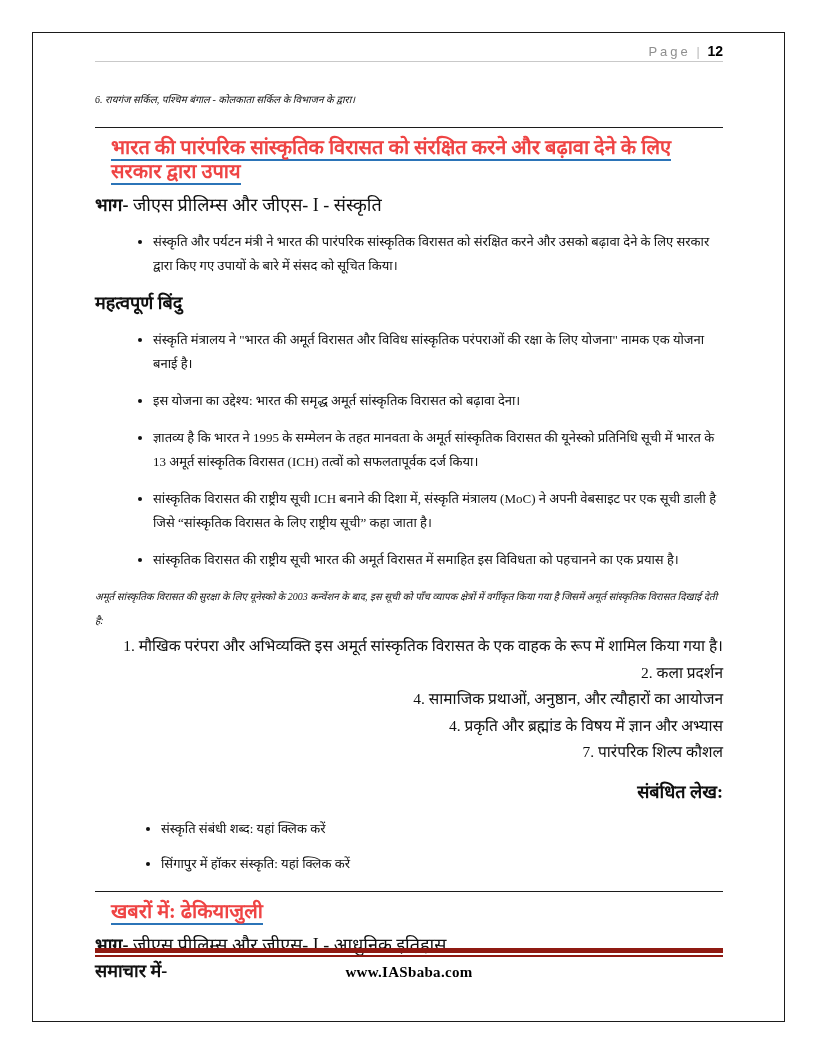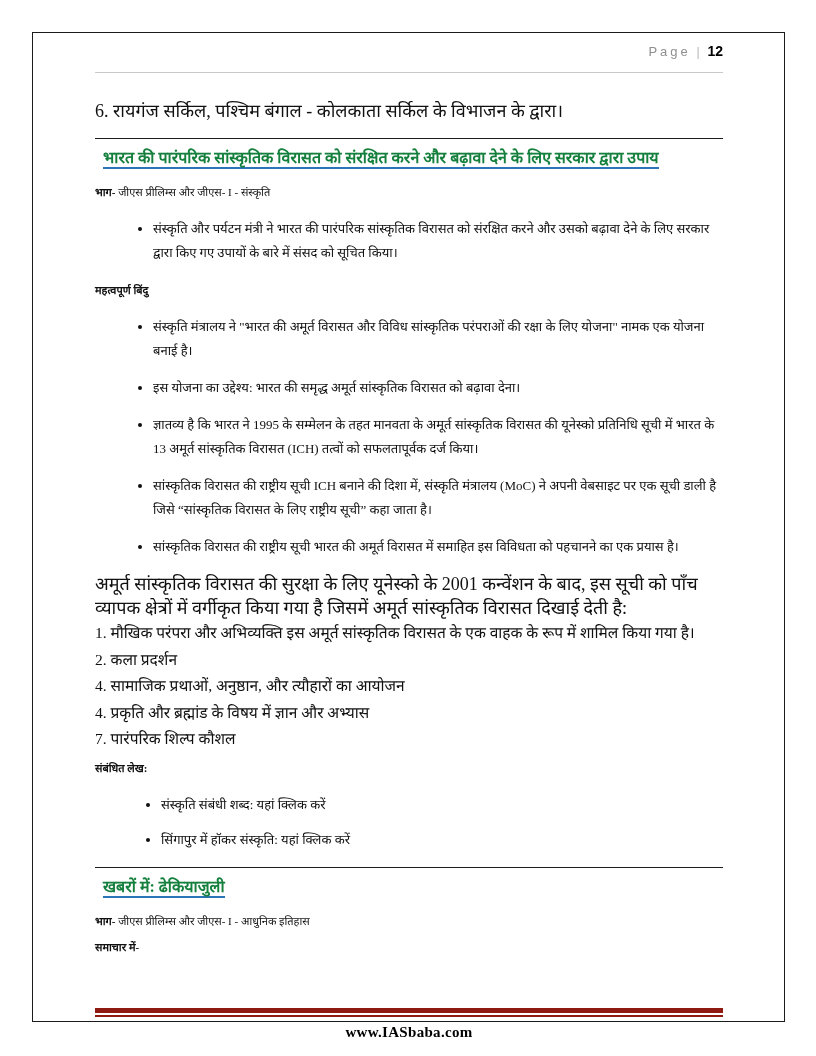--- a/index.html
+++ b/index.html
@@ -7,46 +7,46 @@
     width:816px; height:1056px; position:relative; overflow:hidden;
     font-family:"Liberation Serif","DejaVu Serif",serif; color:#101010;
   }
   .border-box {
     position:absolute; left:32px; top:32px; width:753px; height:990px;
     border:1px solid #1b1b1b; box-sizing:border-box;
   }
   .content { position:absolute; left:95px; top:42px; width:628px; }
 
   
-  .hdr { text-align:right; padding-bottom:12px; border-bottom:1px solid #c9c9c9; }
+  .hdr { text-align:right; padding-bottom:1px; border-bottom:1px solid #c9c9c9; }
   .hdr .pgword { color:#8f8f8f; font-family:"Liberation Sans","DejaVu Sans",sans-serif; font-size:13px; letter-spacing:3px; }
   .hdr .sep { color:#8f8f8f; font-size:13px; margin:0 4px 0 2px; }
   .hdr .pgnum { color:#000; font-weight:bold; font-size:14px; font-family:"Liberation Sans","DejaVu Sans",sans-serif; }
 
-  .body-text { font-size:18px; line-height:24px; }
+  .body-text { font-size:10px; line-height:24px;font-style:italic; }
   p { margin:0; }
   .intro { margin-top:26px; }
 
   .rule-black { border:none; border-top:1.5px solid #1c1c1c; margin:15px 0 7px 0; }
 
-  .sec-title { font-size:16px; font-weight:bold; color:#15803d; margin:2px 0 10px 8px; line-height:24px; }
+  .sec-title { font-size:20px; font-weight:bold; color:#ef4444; margin:2px 0 10px 16px; line-height:24px; }
   .sec-title .u { border-bottom:2px solid #2b74b8; padding-bottom:1px; }
 
-  .meta-line { font-size:11px; line-height:25px; margin:1px 0; }
+  .meta-line { font-size:18px; line-height:25px; margin:1px 0; }
   .b { font-weight:bold; }
   .red { color:#ee0000; }
 
   ul.blist { margin:12px 0 12px 0; padding-left:58px; }
   ul.blist li { margin-bottom:13px; font-size:13px; line-height:24px; }
   ul.blist.tight li { margin-bottom:11px;margin-left:8px; }
 
-  .numline { font-size:15.5px; line-height:26.5px; }
+  .numline { font-size:15.5px; line-height:26.5px;text-align:right; }
 
   
-  .footer { position:absolute; left:95px; top:1008px; width:628px; }
+  .footer { position:absolute; left:95px; top:948px; width:628px; }
   .bar-thick { height:5px; background:#8f1a12; }
   .bar-thin  { height:2px; background:#8f1a12; margin-top:2px; }
   .site { text-align:center; font-weight:bold; font-size:15px; margin-top:7px; letter-spacing:0.3px; color:#000; }
 </style>
 </head>
 <body>
 
 <div class="border-box"></div>
 
 <div class="content">
@@ -75,31 +75,31 @@
 
   <div class="meta-line b">महत्वपूर्ण बिंदु</div>
   <ul class="blist">
     <li>संस्कृति मंत्रालय ने "भारत की अमूर्त विरासत और विविध सांस्कृतिक परंपराओं की रक्षा के लिए योजना" नामक एक योजना बनाई है।</li>
     <li>इस योजना का उद्देश्य: भारत की समृद्ध अमूर्त सांस्कृतिक विरासत को बढ़ावा देना।</li>
     <li>ज्ञातव्य है कि भारत ने 1995 के सम्मेलन के तहत मानवता के अमूर्त सांस्कृतिक विरासत की यूनेस्को प्रतिनिधि सूची में भारत के 13 अमूर्त सांस्कृतिक विरासत (ICH) तत्वों को सफलतापूर्वक दर्ज किया।</li>
     <li>सांस्कृतिक विरासत की राष्ट्रीय सूची ICH बनाने की दिशा में, संस्कृति मंत्रालय (MoC) ने अपनी वेबसाइट पर एक सूची डाली है जिसे “सांस्कृतिक विरासत के लिए राष्ट्रीय सूची” कहा जाता है।</li>
     <li>सांस्कृतिक विरासत की राष्ट्रीय सूची भारत की अमूर्त विरासत में समाहित इस विविधता को पहचानने का एक प्रयास है।</li>
   </ul>
 
-  <p class="body-text">अमूर्त सांस्कृतिक विरासत की सुरक्षा के लिए यूनेस्को के 2001 कन्वेंशन के बाद, इस सूची को पाँच व्यापक क्षेत्रों में वर्गीकृत किया गया है जिसमें अमूर्त सांस्कृतिक विरासत दिखाई देती है:</p>
+  <p class="body-text">अमूर्त सांस्कृतिक विरासत की सुरक्षा के लिए यूनेस्को के 2003 कन्वेंशन के बाद, इस सूची को पाँच व्यापक क्षेत्रों में वर्गीकृत किया गया है जिसमें अमूर्त सांस्कृतिक विरासत दिखाई देती है:</p>
 
   <div>
     <div class="numline">1. मौखिक परंपरा और अभिव्यक्ति इस अमूर्त सांस्कृतिक विरासत के एक वाहक के रूप में शामिल किया गया है।</div>
     <div class="numline">2. कला प्रदर्शन</div>
     <div class="numline">4. सामाजिक प्रथाओं, अनुष्ठान, और त्यौहारों का आयोजन</div>
     <div class="numline">4. प्रकृति और ब्रह्मांड के विषय में ज्ञान और अभ्यास</div>
     <div class="numline">7. पारंपरिक शिल्प कौशल</div>
   </div>
 
-  <div class="meta-line b" style="margin-top:3px;">संबंधित लेख:</div>
+  <div class="meta-line b" style="margin-top:14px;text-align:right;">संबंधित लेख:</div>
   <ul class="blist tight">
     <li>संस्कृति संबंधी शब्द: यहां क्लिक करें</li>
     <li>सिंगापुर में हॉकर संस्कृति: यहां क्लिक करें</li>
   </ul>
 
   <hr class="rule-black">
   <div class="sec-title">
     <span class="u">खबरों में: ढेकियाजुली</span>
   </div>
   <div class="meta-line">

